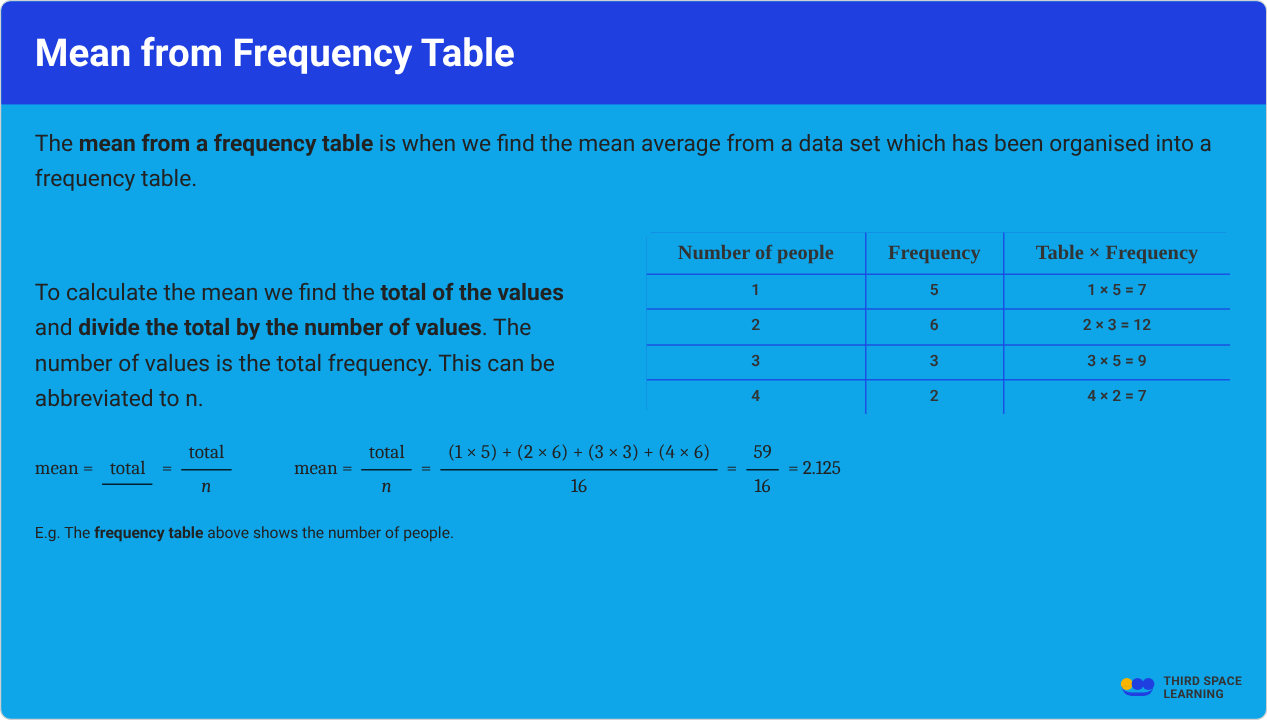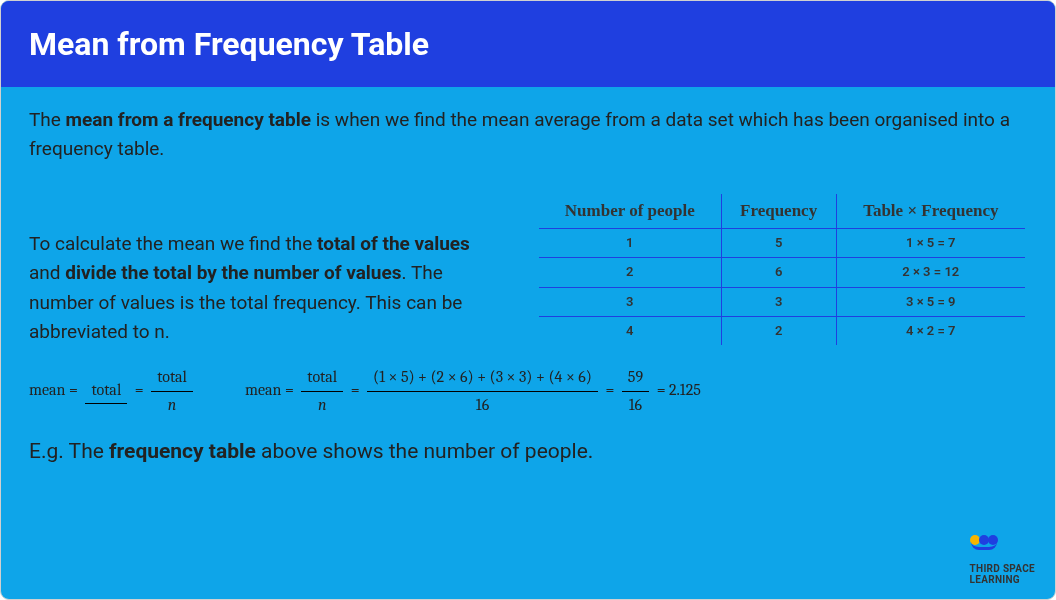--- a/index.html
+++ b/index.html
@@ -73,33 +73,32 @@
   }
   .frac {
     display: inline-flex;
     flex-direction: column;
     vertical-align: middle;
     text-align: center;
     margin: 0 4px;
   }
   .frac .num { border-bottom: 1px solid #000; padding: 0 6px 1px; }
   .frac .den { padding: 1px 6px 0; }
-  .eg { margin-top: 18px; font-size: 21px; }
+  .eg { margin-top: 18px; font-size: 13px; }
   .logo {
     position: absolute;
     right: 20px;
     bottom: 14px;
     display: flex;
-    align-items: flex-start;
+    align-items: flex-end;
     gap: 8px;
     font-size: 10px;
     font-weight: 700;
     color: #333;
     letter-spacing: 0.3px;
-    flex-direction: column;
   }
   .logo-icon { display: flex; gap: -3px; position: relative; width: 28px; height: 20px;}
   .dot { width: 10px; height: 10px; border-radius: 50%; position: absolute; }
   .d1 { background: #f7b500; left: 0; top: 0;}
   .d2 { background: #1f3fe0; left: 9px; top: 0;}
   .d3 { background: #1f3fe0; left: 18px; top: 0;}
   .arc { width: 26px; height: 8px; border-bottom: 3px solid #1f3fe0; border-radius: 0 0 14px 14px; position: absolute; top: 7px; left: 1px;}
   b { font-weight: 700; }
 </style>
 </head>

